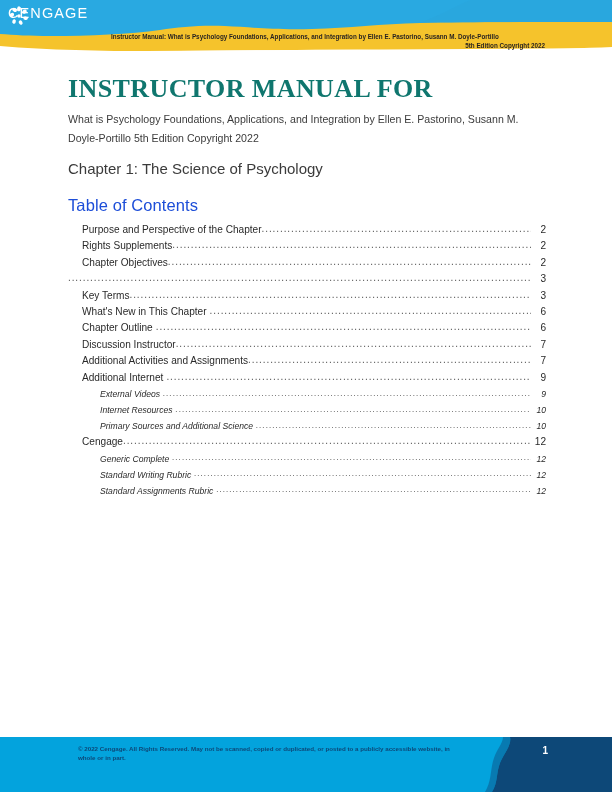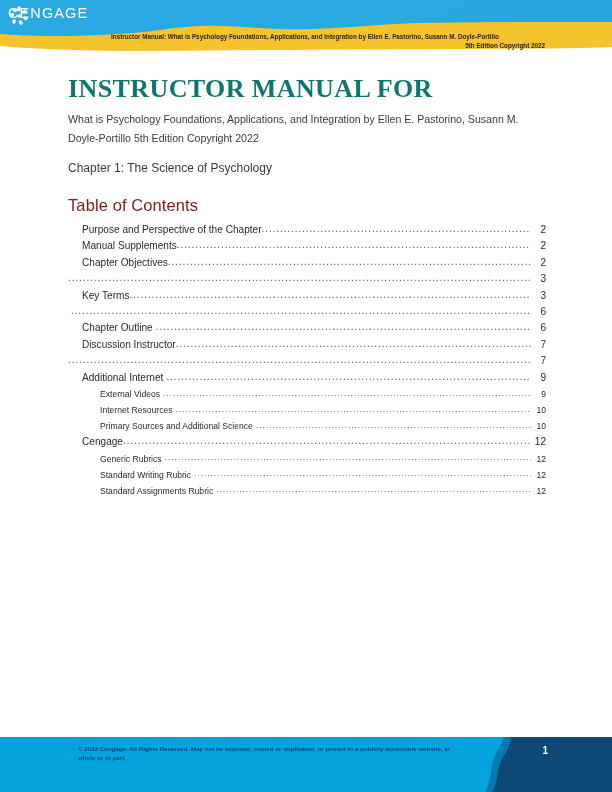--- a/index.html
+++ b/index.html
@@ -98,28 +98,28 @@
     text-transform: uppercase;
   }
   .doc-subtitle {
     font-size: 10.6px;
     line-height: 19px;
     color: #3b3b3b;
     margin: 0 0 13px 0;
     max-width: 462px;
   }
   .doc-chapter {
-    font-size: 12px;
+    font-size: 15px;
     line-height: 15px;
     color: #3b3b3b;
     margin: 0 0 20px 0;
   }
   .toc-heading {
     font-size: 16.5px;
-    color: #7f1d1d;
+    color: #1d4ed8;
     margin: 0 0 7px 0;
     font-weight: 400;
     letter-spacing: 0.1px;
   }
 
   
   .toc-list {
     list-style: none;
     margin: 0;
     padding: 0;
@@ -132,20 +132,21 @@
     height: 16.4px;
     line-height: 16.4px;
     white-space: nowrap;
   }
   .toc-entry.level2 {
     font-size: 8.6px;
     padding-left: 18px;
     height: 16.1px;
     line-height: 16.1px;
     color: #2a2a2a;
+    font-style: italic;
   }
   .toc-label {
     flex: 0 0 auto;
     padding-left: 14px;
   }
   .toc-dots {
     flex: 1 1 auto;
     overflow: hidden;
     white-space: nowrap;
     margin: 0 0 0 0;
@@ -257,53 +258,55 @@
     <p class="doc-chapter">Chapter 1: The Science of Psychology</p>
     <h2 class="toc-heading">Table of Contents</h2>
 
     <ul class="toc-list" id="toc-list">
         <li class="toc-entry">
           <span class="toc-label">Purpose and Perspective of the Chapter</span>
           <span class="toc-dots">...............................................................................................................................................................</span>
           <span class="toc-page">2</span>
         </li>
         <li class="toc-entry">
-          <span class="toc-label">Manual Supplements</span>
+          <span class="toc-label">Rights Supplements</span>
           <span class="toc-dots">...............................................................................................................................................................</span>
           <span class="toc-page">2</span>
         </li>
         <li class="toc-entry">
           <span class="toc-label">Chapter Objectives</span>
           <span class="toc-dots">...............................................................................................................................................................</span>
           <span class="toc-page">2</span>
         </li>
         <li class="toc-entry">
           <span class="toc-dots">...............................................................................................................................................................</span>
           <span class="toc-page">3</span>
         </li>
         <li class="toc-entry">
           <span class="toc-label">Key Terms</span>
           <span class="toc-dots">...............................................................................................................................................................</span>
           <span class="toc-page">3</span>
         </li>
         <li class="toc-entry gap-dots">
+          <span class="toc-label">What's New in This Chapter</span>
           <span class="toc-dots">...............................................................................................................................................................</span>
           <span class="toc-page">6</span>
         </li>
         <li class="toc-entry gap-dots">
           <span class="toc-label">Chapter Outline </span>
           <span class="toc-dots">...............................................................................................................................................................</span>
           <span class="toc-page">6</span>
         </li>
         <li class="toc-entry">
           <span class="toc-label">Discussion Instructor</span>
           <span class="toc-dots">...............................................................................................................................................................</span>
           <span class="toc-page">7</span>
         </li>
         <li class="toc-entry">
+          <span class="toc-label">Additional Activities and Assignments</span>
           <span class="toc-dots">...............................................................................................................................................................</span>
           <span class="toc-page">7</span>
         </li>
         <li class="toc-entry gap-dots">
           <span class="toc-label">Additional Internet</span>
           <span class="toc-dots">...............................................................................................................................................................</span>
           <span class="toc-page">9</span>
         </li>
         <li class="toc-entry level2 gap-dots">
           <span class="toc-label">External Videos</span>
@@ -319,21 +322,21 @@
           <span class="toc-label">Primary Sources and Additional Science</span>
           <span class="toc-dots">...............................................................................................................................................................</span>
           <span class="toc-page">10</span>
         </li>
         <li class="toc-entry">
           <span class="toc-label">Cengage</span>
           <span class="toc-dots">...............................................................................................................................................................</span>
           <span class="toc-page">12</span>
         </li>
         <li class="toc-entry level2 gap-dots">
-          <span class="toc-label">Generic Rubrics</span>
+          <span class="toc-label">Generic Complete</span>
           <span class="toc-dots">...............................................................................................................................................................</span>
           <span class="toc-page">12</span>
         </li>
         <li class="toc-entry level2 gap-dots">
           <span class="toc-label">Standard Writing Rubric</span>
           <span class="toc-dots">...............................................................................................................................................................</span>
           <span class="toc-page">12</span>
         </li>
         <li class="toc-entry level2 gap-dots">
           <span class="toc-label">Standard Assignments Rubric</span>

